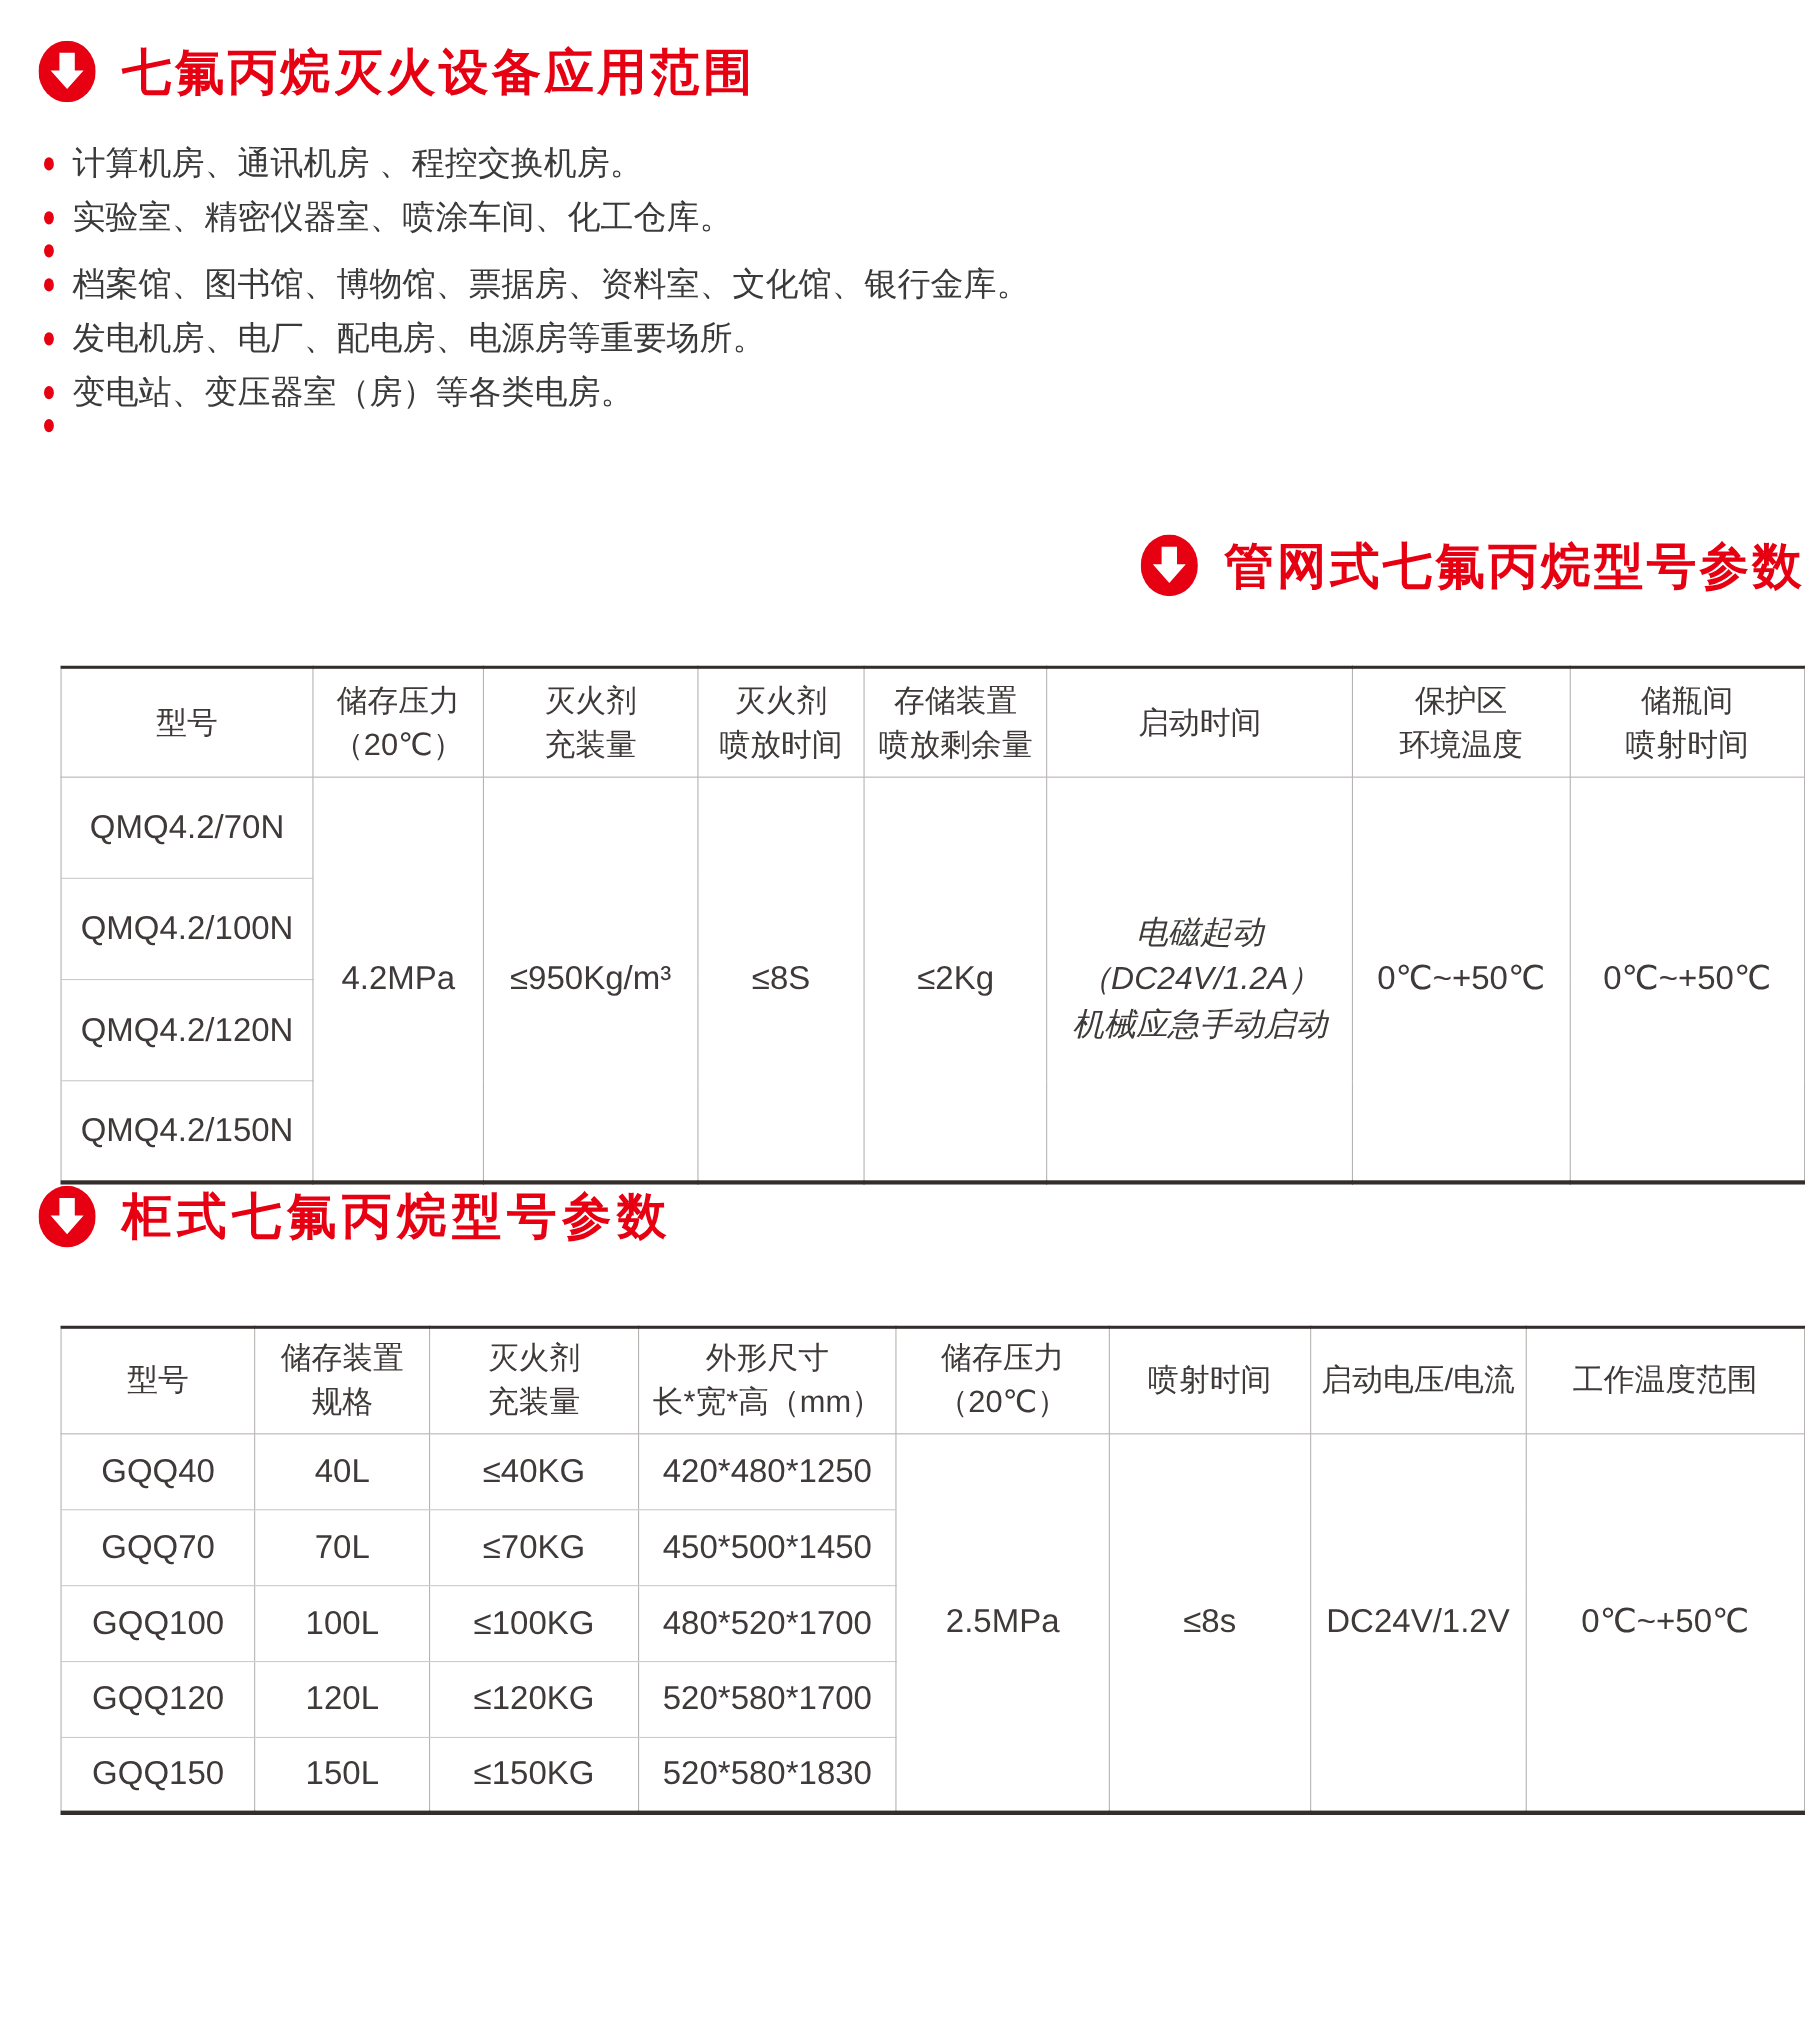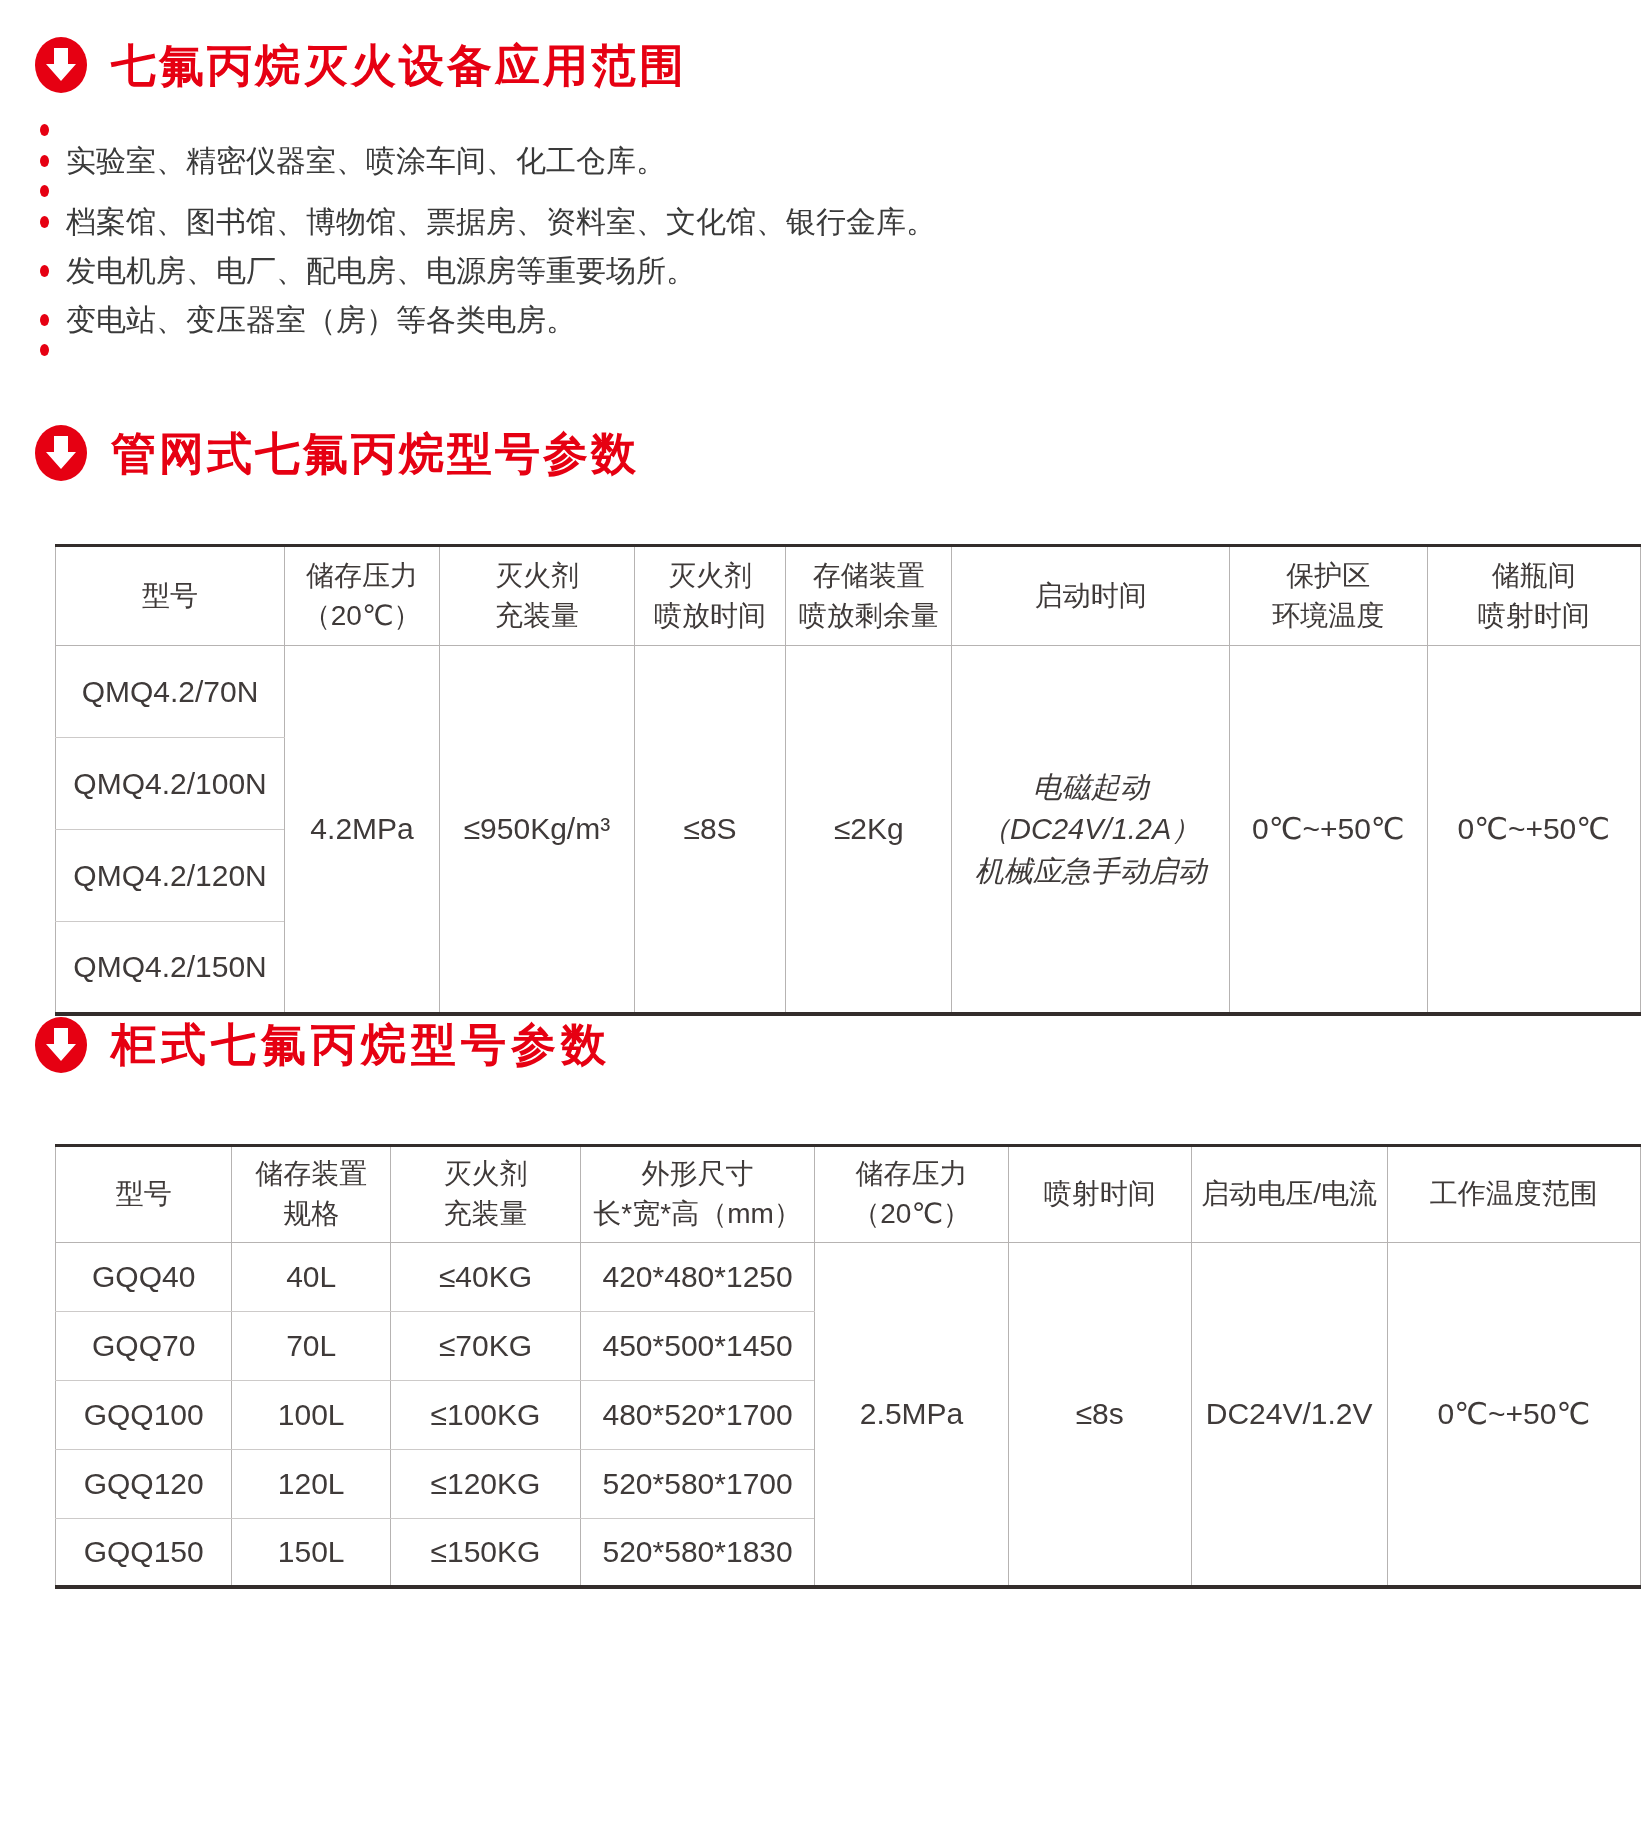--- a/index.html
+++ b/index.html
@@ -12,21 +12,21 @@
   }
   .page { padding: 36px 0 12px 35px; }
 
   
   .heading { display: flex; align-items: center; gap: 24px; height: 58px; }
   .heading .hicon { width: 52px; height: 56px; flex: 0 0 auto; }
   .heading .htitle {
     font-size: 45px; font-weight: bold; color: #e60012;
     letter-spacing: 3px; line-height: 1;
   }
-  .heading-2 { margin-top: 68px; }
+  .heading-2 { margin-top: 92px; justify-content: flex-end; }
   .heading-3 { }
   .heading-3 .htitle { letter-spacing: 5px; }
 
   
   .bullets { list-style: none; margin: 30px 0 0 0; padding: 0; }
   .bullets li {
     font-size: 30px; line-height: 49px; color: #3a3a3a;
     display: flex; align-items: center;
   }
   .dot {
@@ -65,20 +65,21 @@
     <svg class="hicon" viewBox="0 0 52 56" xmlns="http://www.w3.org/2000/svg">
       <ellipse cx="26" cy="28" rx="26" ry="28" fill="#e60012"></ellipse>
       <path d="M26 44 L11 27 H19 V11 H33 V27 H41 Z" fill="#ffffff"></path>
     </svg>
     <span class="htitle">七氟丙烷灭火设备应用范围</span>
   </div>
 
   <ul class="bullets">
     <li>
         <span class="dot"></span>
+        <span>计算机房、通讯机房 、程控交换机房。</span>
       </li>
     <li>
         <span class="dot"></span>
         <span>实验室、精密仪器室、喷涂车间、化工仓库。</span>
       </li>
     <li>
         <span class="dot"></span>
       </li>
     <li>
         <span class="dot"></span>

